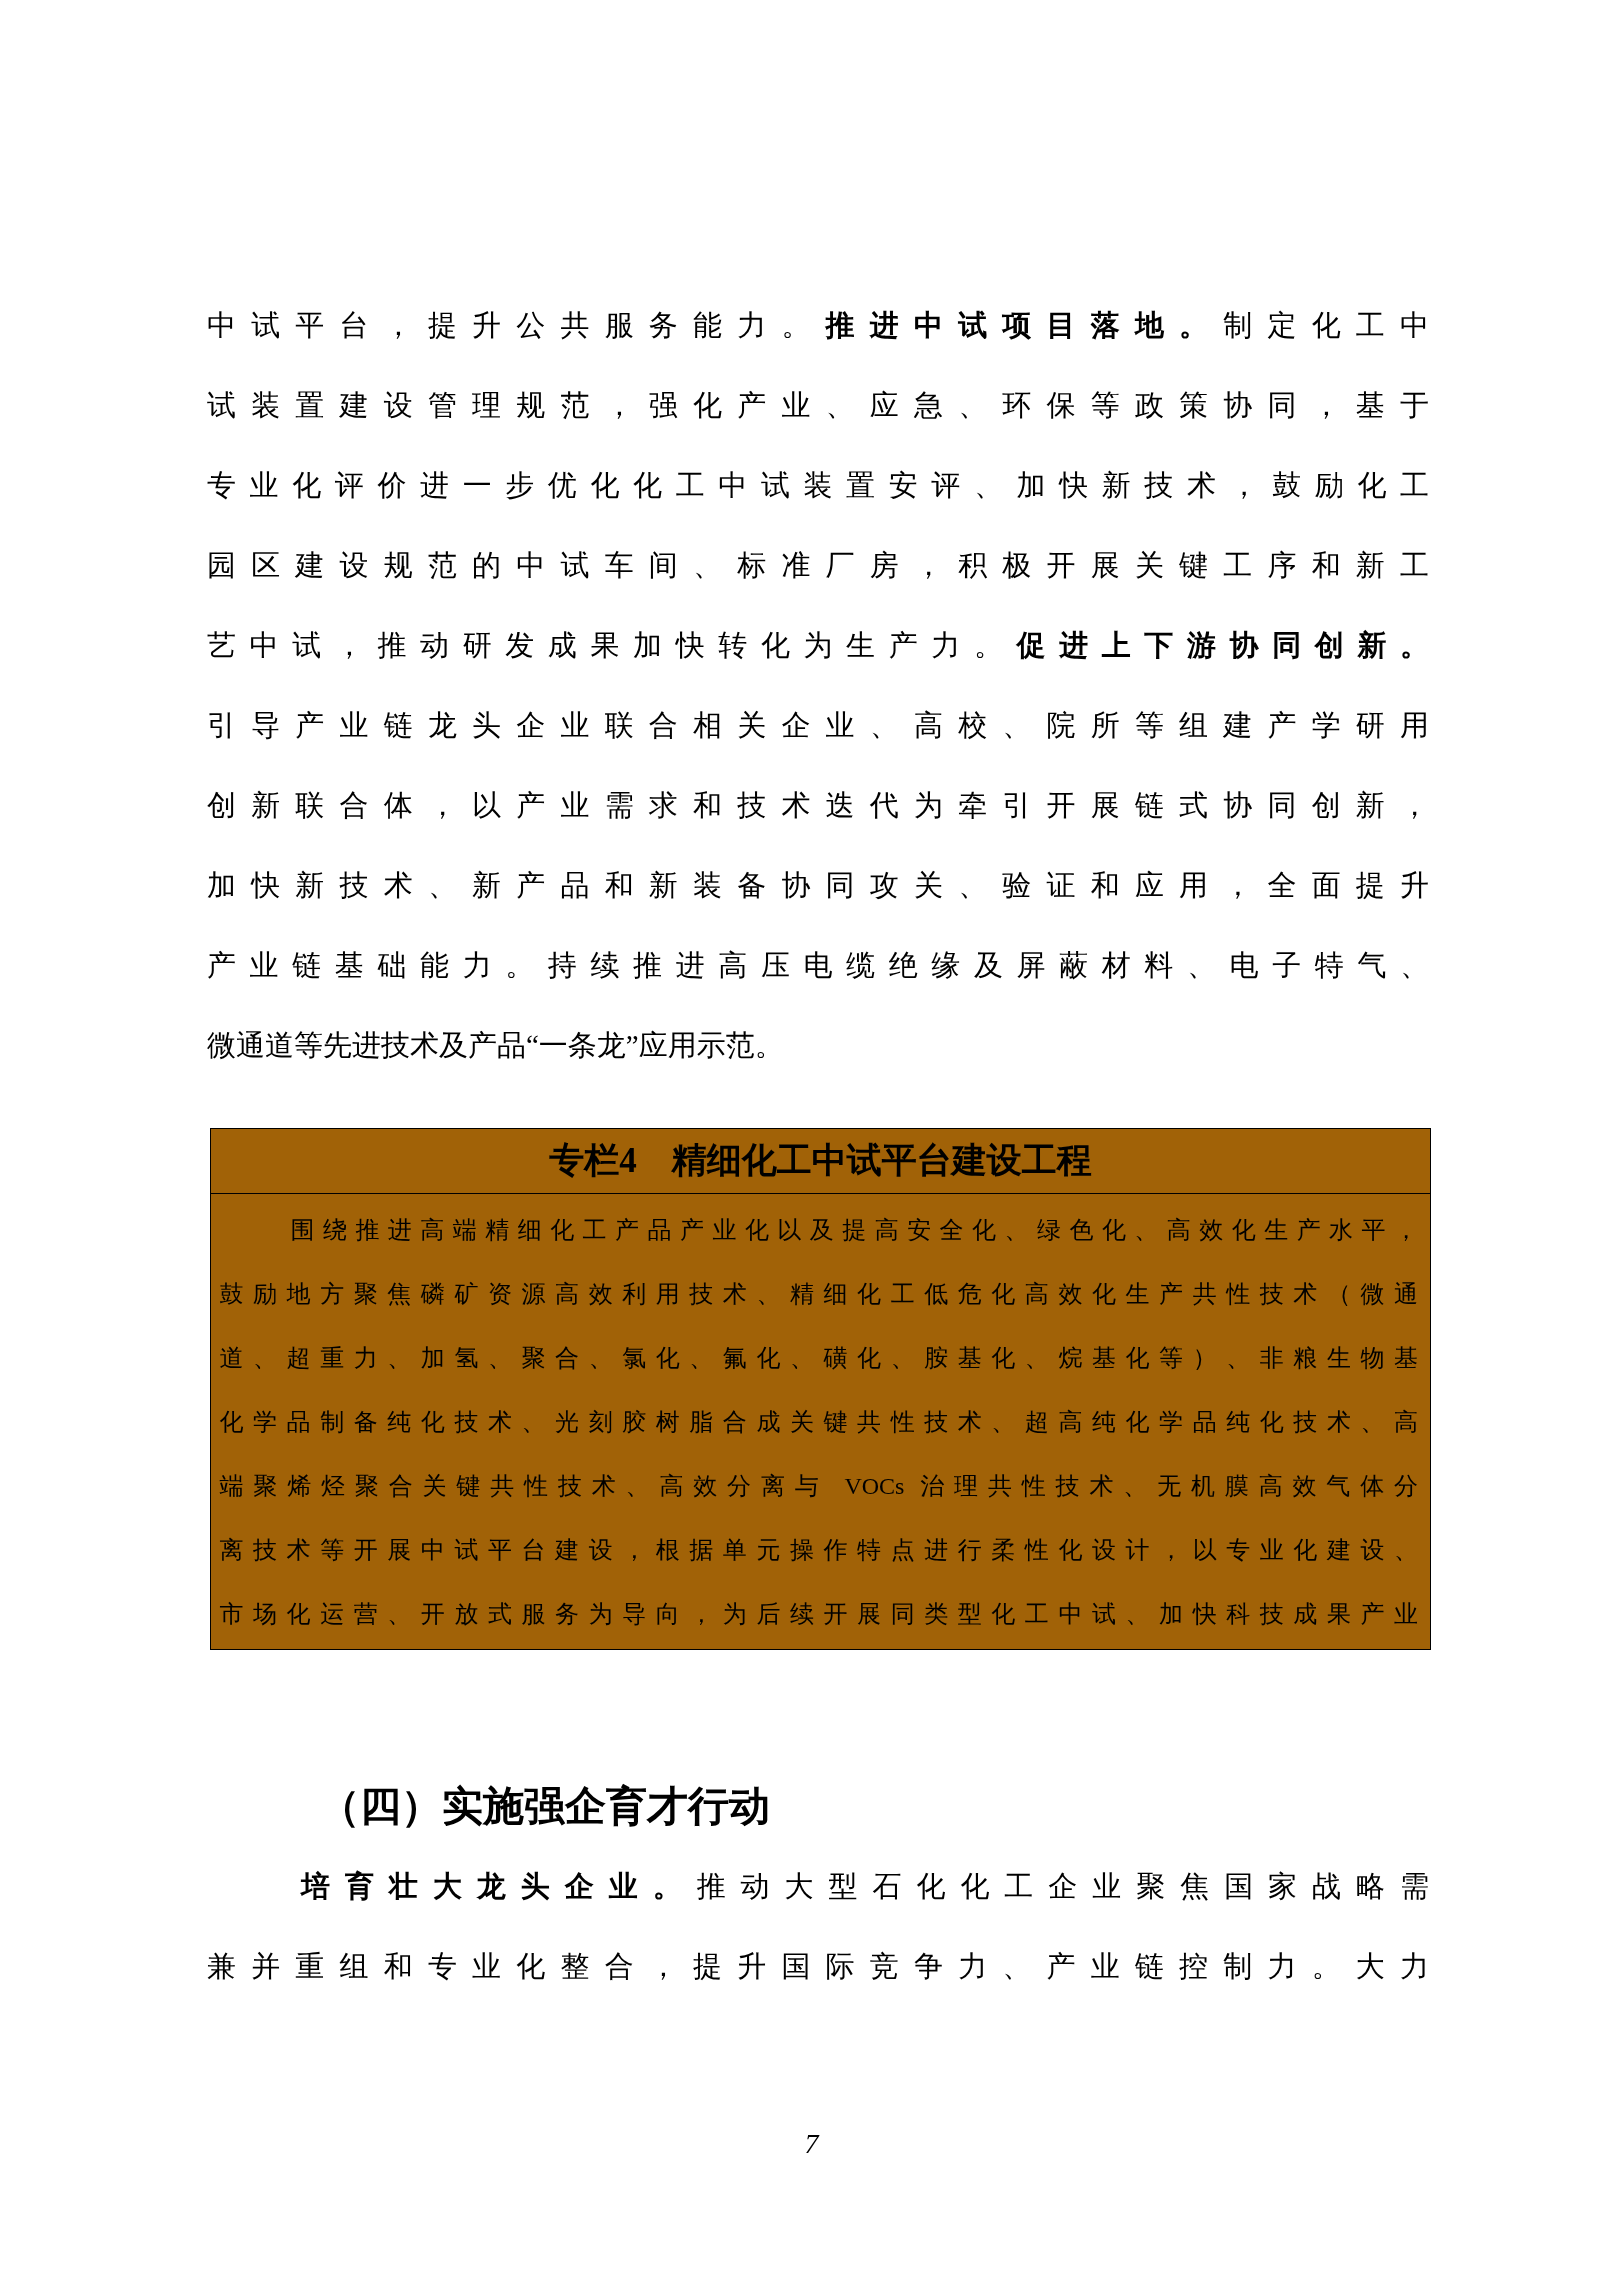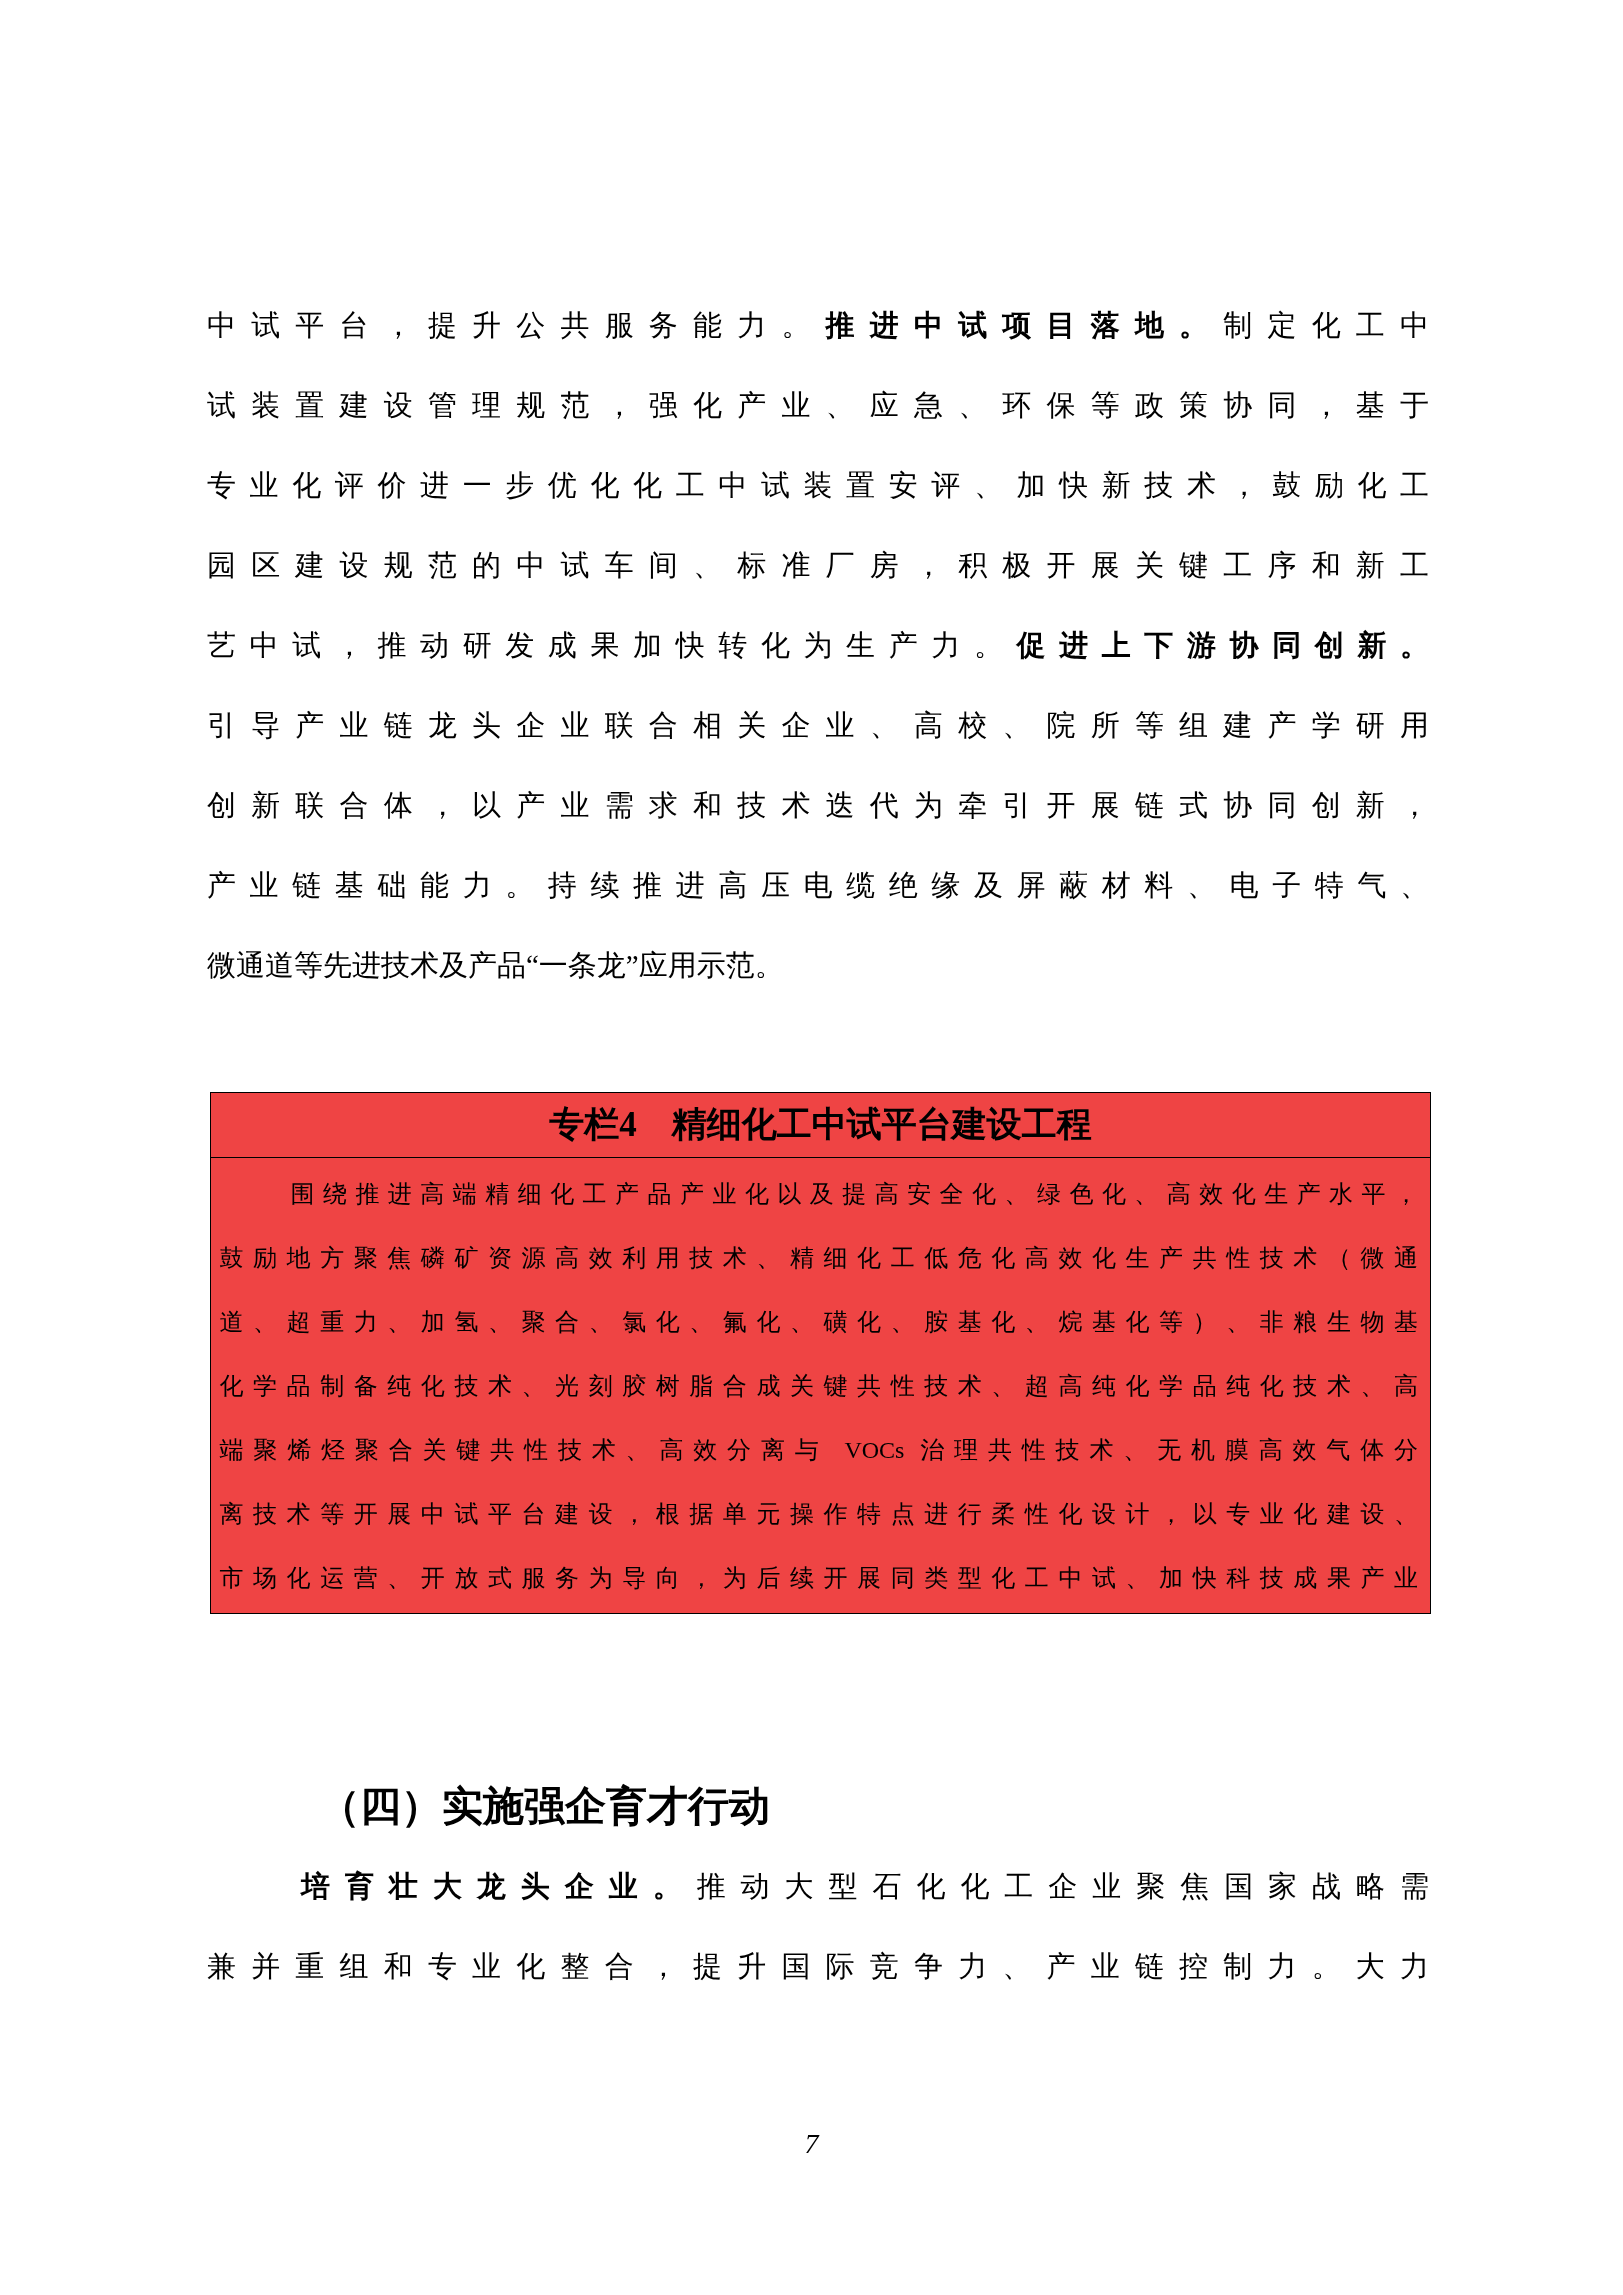--- a/index.html
+++ b/index.html
@@ -20,21 +20,22 @@
   .bold { font-weight: bold; }
 
   
   .heading { font-size: 41px; line-height: 80px; font-weight: bold; padding-left: 112px; }
   .indent2 { padding-left: 94px; }
 
   
   .box {
     border: 1.7px solid #000000;
     box-sizing: border-box;
-    background: #ef4444;
+    background: #a16207;
+    margin-top: 36px;
   }
   .box-title {
     height: 64px; line-height: 64px;
     border-bottom: 1.7px solid #000000;
     text-align: center;
     font-weight: bold;
     font-size: 35px;
   }
   .box-content { padding: 4.2px 12px 2.5px 8.5px; }
   .b-line { font-size: 24px; line-height: 64px; }
@@ -52,20 +53,21 @@
 <body>
 
 <div class="abs" style="left:207px; top:285px; width:1222px;">
   <div class="p-line j"><span>中试平台，提升公共服务能力。</span><span class="bold">推进中试项目落地。</span><span>制定化工中</span></div>
   <div class="p-line j"><span>试装置建设管理规范，强化产业、应急、环保等政策协同，基于</span></div>
   <div class="p-line j"><span>专业化评价进一步优化化工中试装置安评、加快新技术，鼓励化工</span></div>
   <div class="p-line j"><span>园区建设规范的中试车间、标准厂房，积极开展关键工序和新工</span></div>
   <div class="p-line j"><span>艺中试，推动研发成果加快转化为生产力。</span><span class="bold">促进上下游协同创新。</span><span></span></div>
   <div class="p-line j"><span>引导产业链龙头企业联合相关企业、高校、院所等组建产学研用</span></div>
   <div class="p-line j"><span>创新联合体，以产业需求和技术迭代为牵引开展链式协同创新，</span></div>
+  <div class="p-line j"><span>加快新技术、新产品和新装备协同攻关、验证和应用，全面提升</span></div>
   <div class="p-line j"><span>产业链基础能力。持续推进高压电缆绝缘及屏蔽材料、电子特气、</span></div>
   <div class="p-line"><span>微通道等先进技术及产品“一条龙”应用示范。</span></div>
 </div>
 
 <div class="abs box" style="left:210px; top:1092px; width:1221px;">
   <div class="box-title"><span>专栏4　精细化工中试平台建设工程</span></div>
   <div class="box-content">
     <div class="b-line j bi"><span>围绕推进高端精细化工产品产业化以及提高安全化、绿色化、高效化生产水平，</span></div>
     <div class="b-line j"><span>鼓励地方聚焦磷矿资源高效利用技术、精细化工低危化高效化生产共性技术（微通</span></div>
     <div class="b-line j"><span>道、超重力、加氢、聚合、氯化、氟化、磺化、胺基化、烷基化等）、非粮生物基</span></div>

